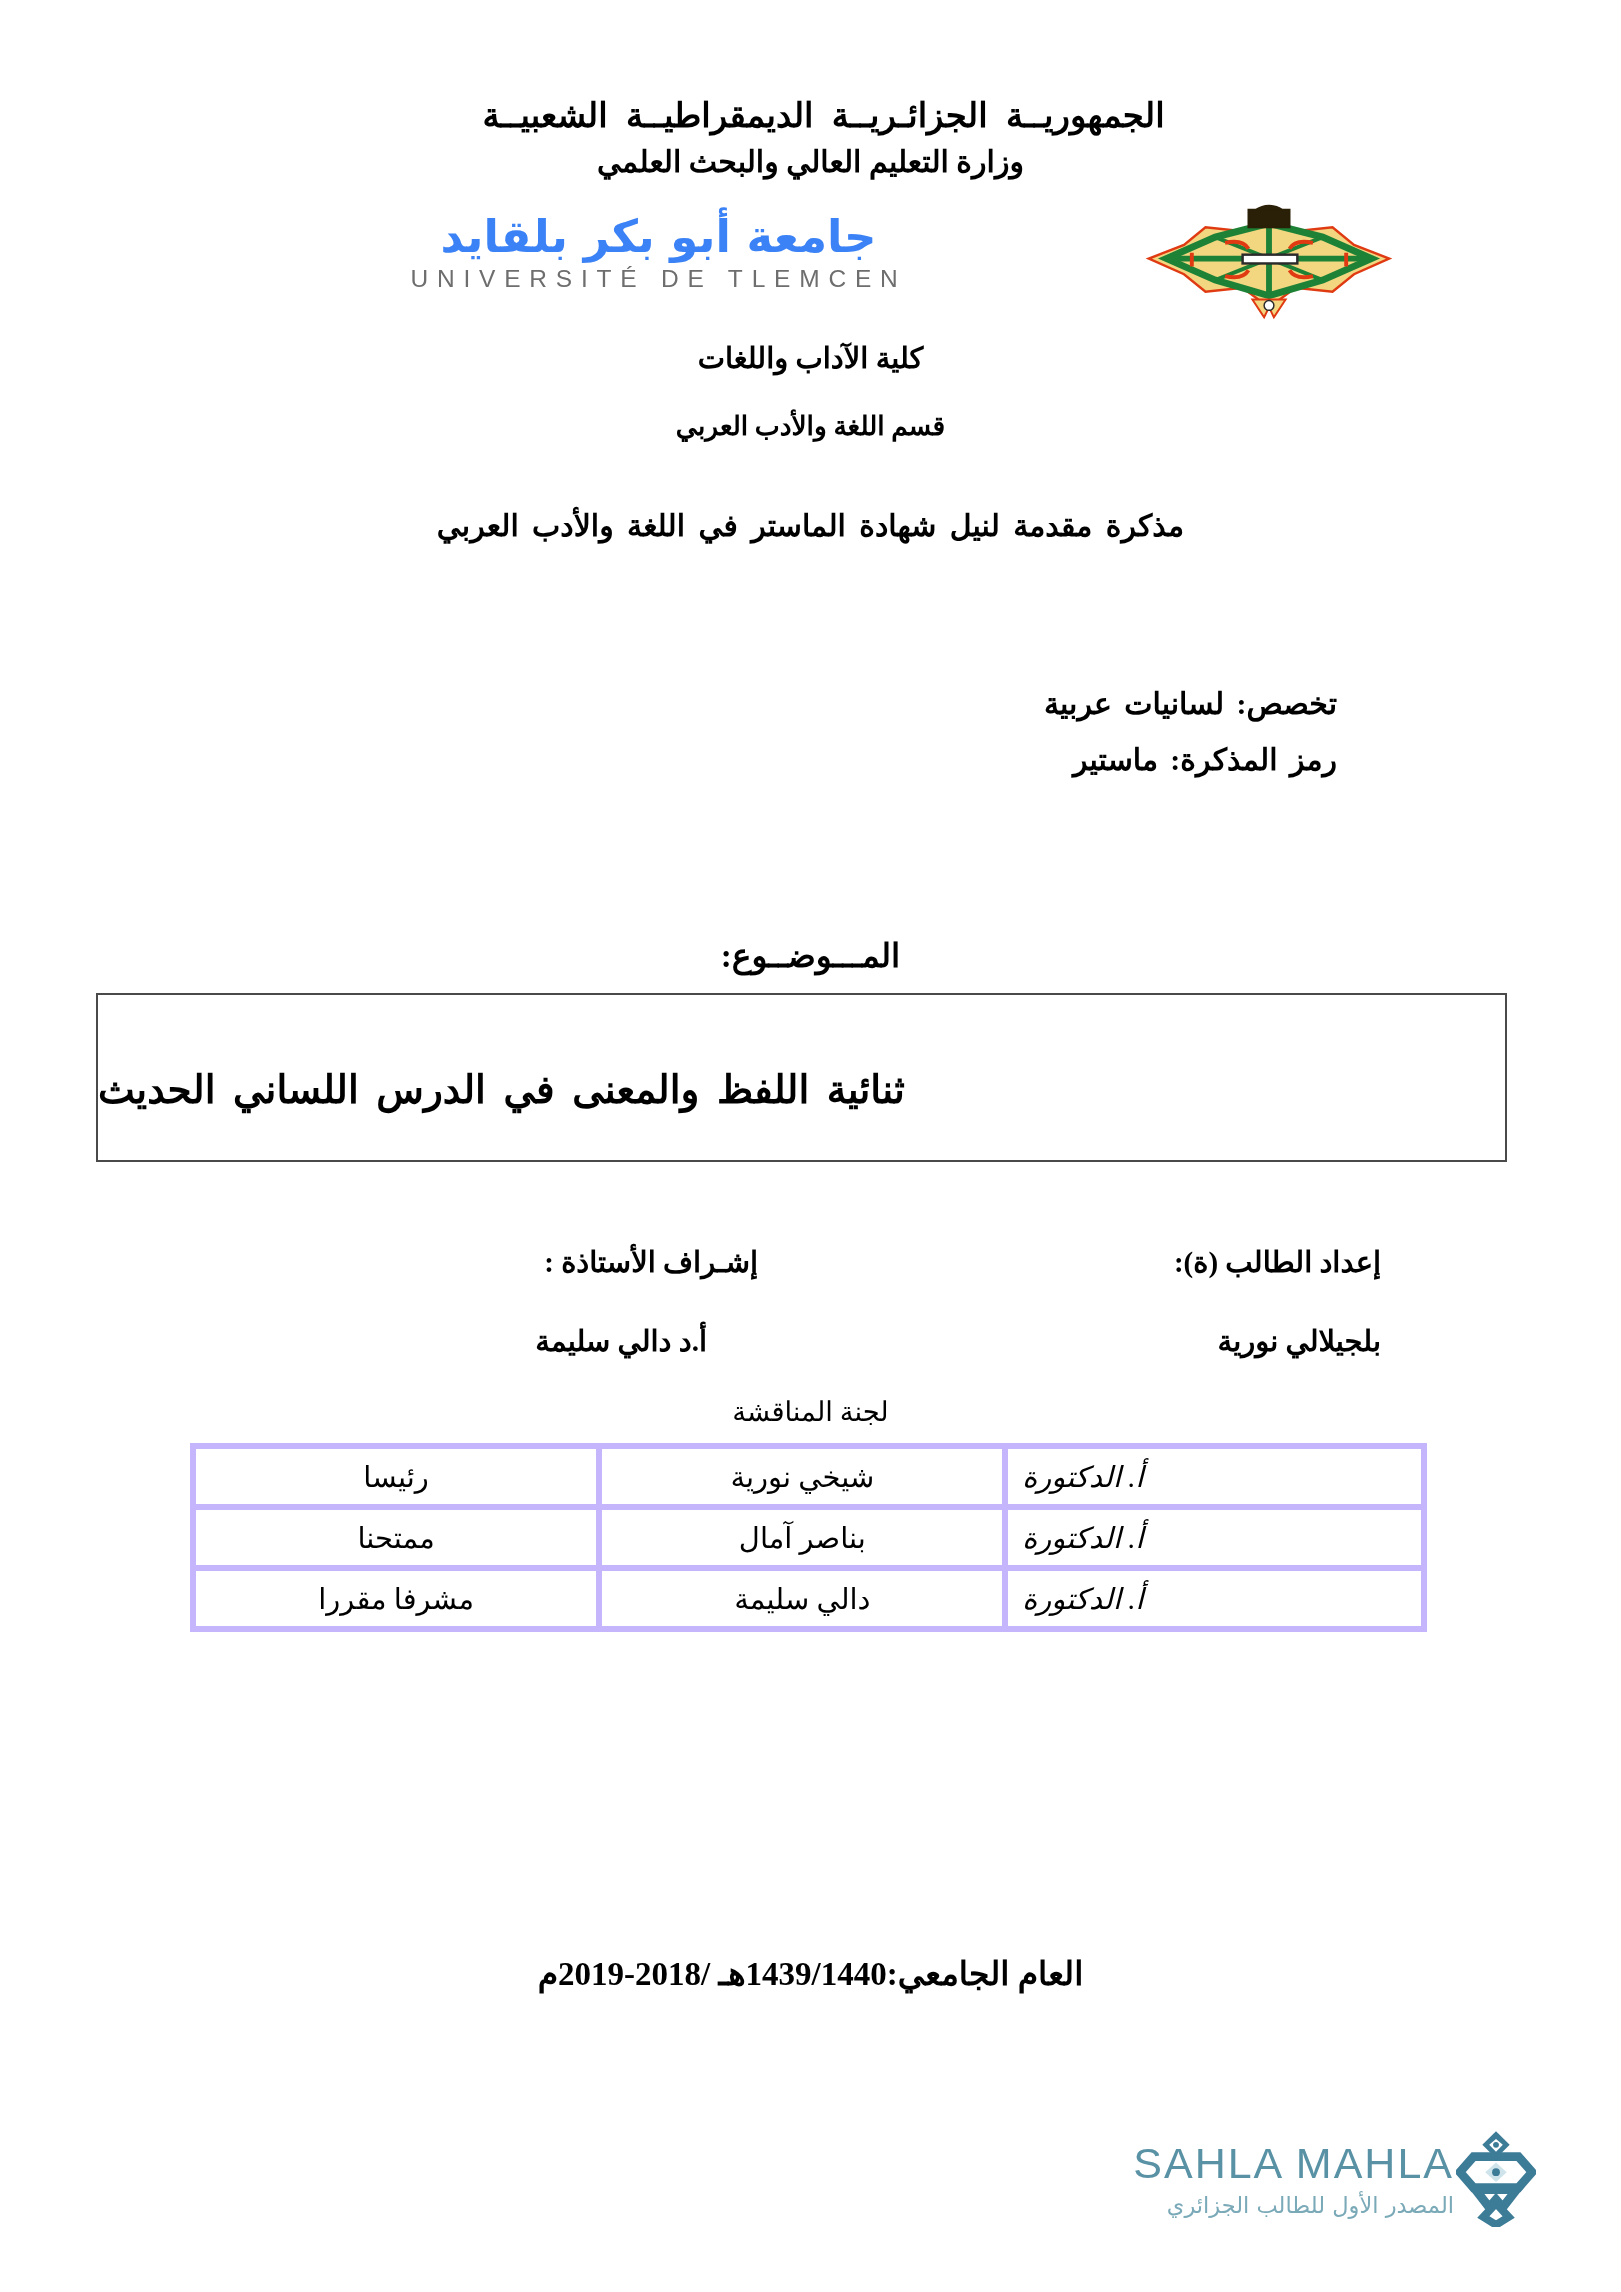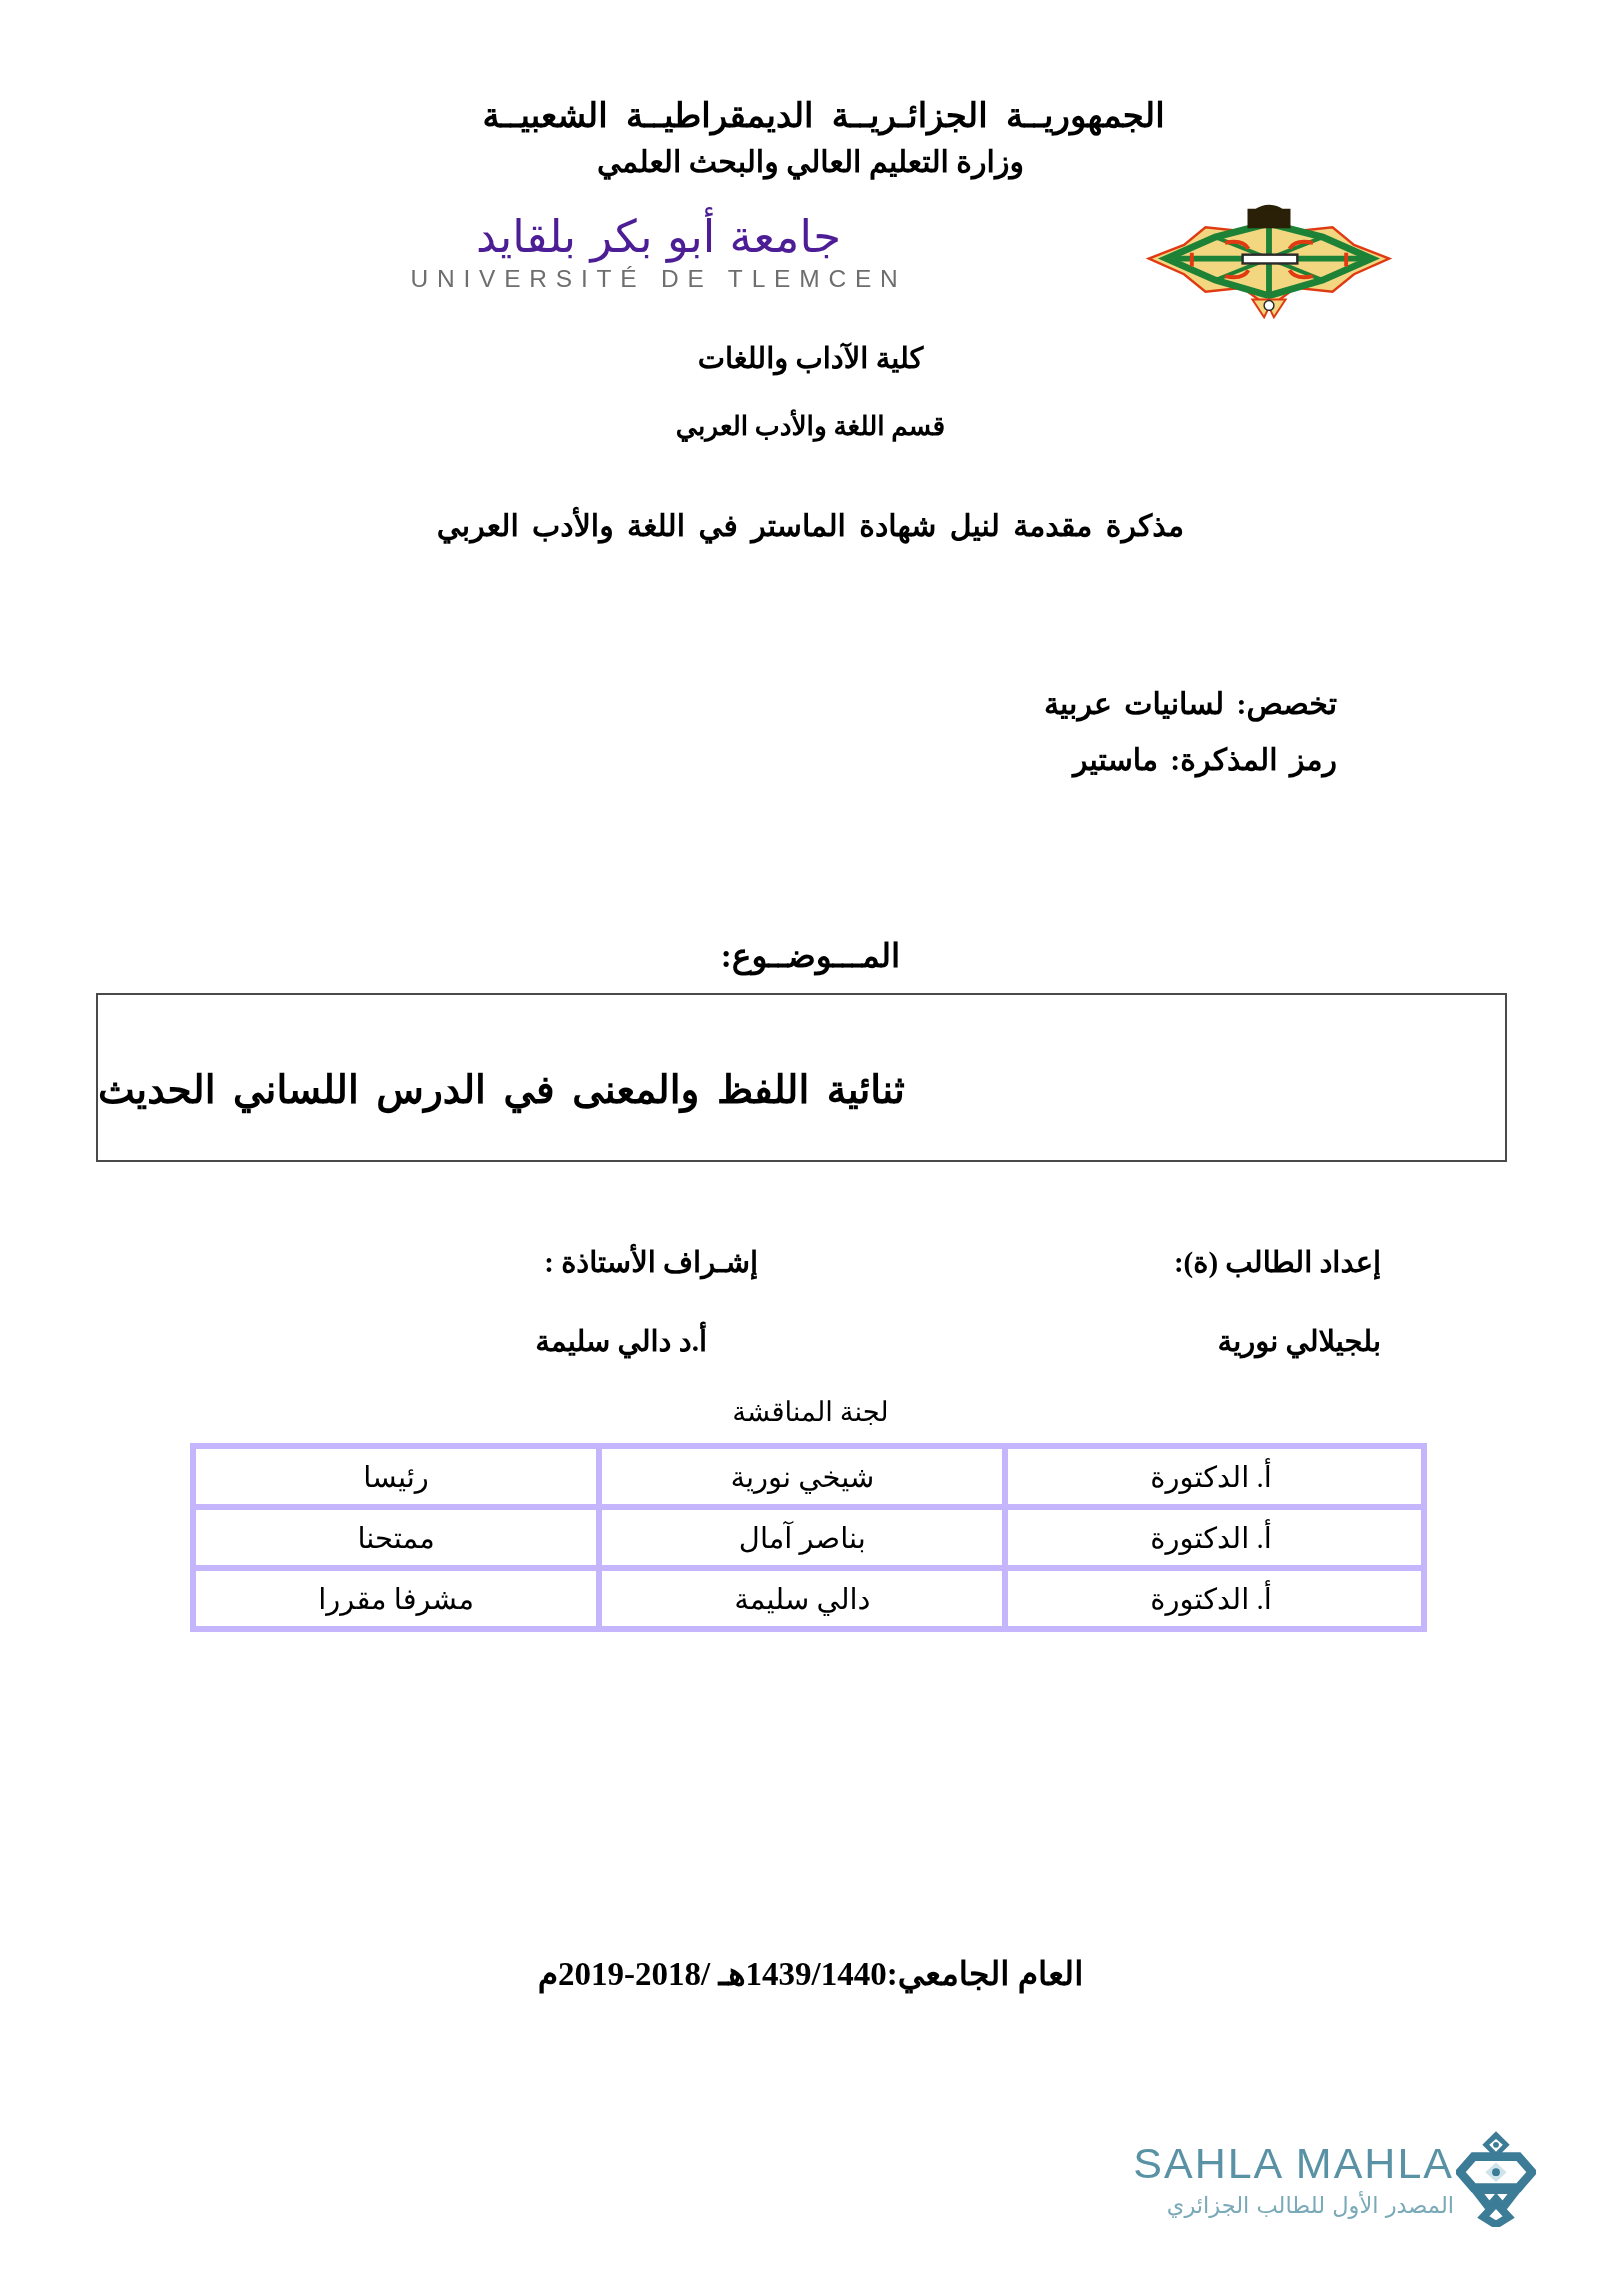--- a/index.html
+++ b/index.html
@@ -64,22 +64,22 @@
     top: 0;
     left: 227px;
     width: 863px;
     text-align: center;
     direction: rtl;
   }
 
   .uni-arabic {
     font-family: "DejaVu Sans", "Liberation Sans", sans-serif;
     font-size: 45px;
-    font-weight: normal;
-    color: #4c1d95;
+    font-weight: bold;
+    color: #3b82f6;
     letter-spacing: 5.9px;
     line-height: 1;
     white-space: nowrap;
   }
 
   .uni-french {
     font-family: "Liberation Sans", "DejaVu Sans", sans-serif;
     font-size: 24.5px;
     color: #6e6e6e;
     letter-spacing: 8.8px;
@@ -241,21 +241,21 @@
 
   .jury-table td {
     border: 6px solid #c4b5fd;
     height: 51px;
     font-size: 29px;
     text-align: center;
     padding: 2px 13.7px;
     white-space: nowrap;
   }
 
-  .jury-table td.col-title { width: 34%; text-align: center; padding-right: 21px; }
+  .jury-table td.col-title { width: 34%; text-align: left; padding-right: 21px; font-style: italic; }
   .jury-table td.col-name  { width: 33%; }
   .jury-table td.col-role  { width: 33%; }
 
   
   .year-line {
     position: absolute;
     top: 1954px;
     left: 0;
     width: 100%;
     text-align: center;

